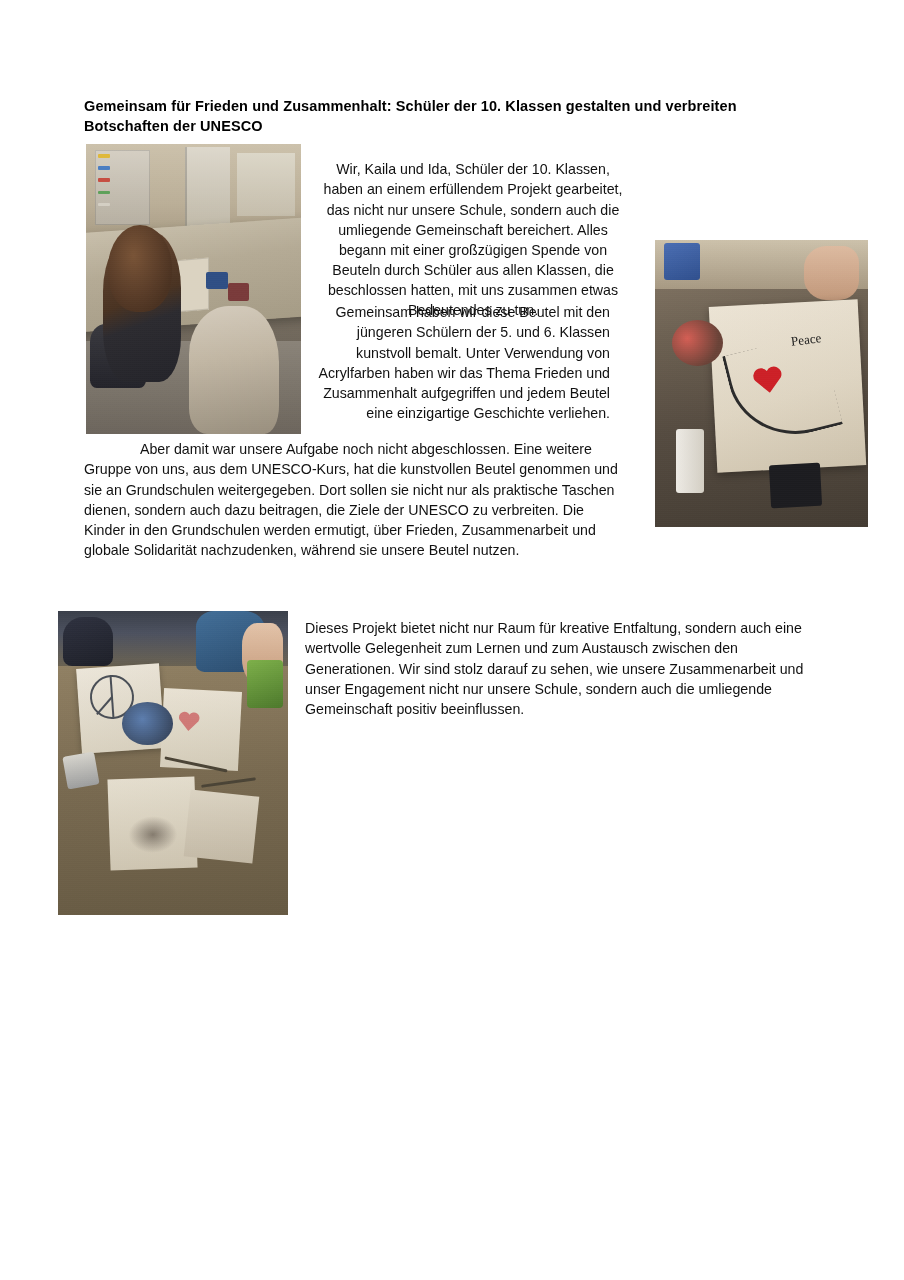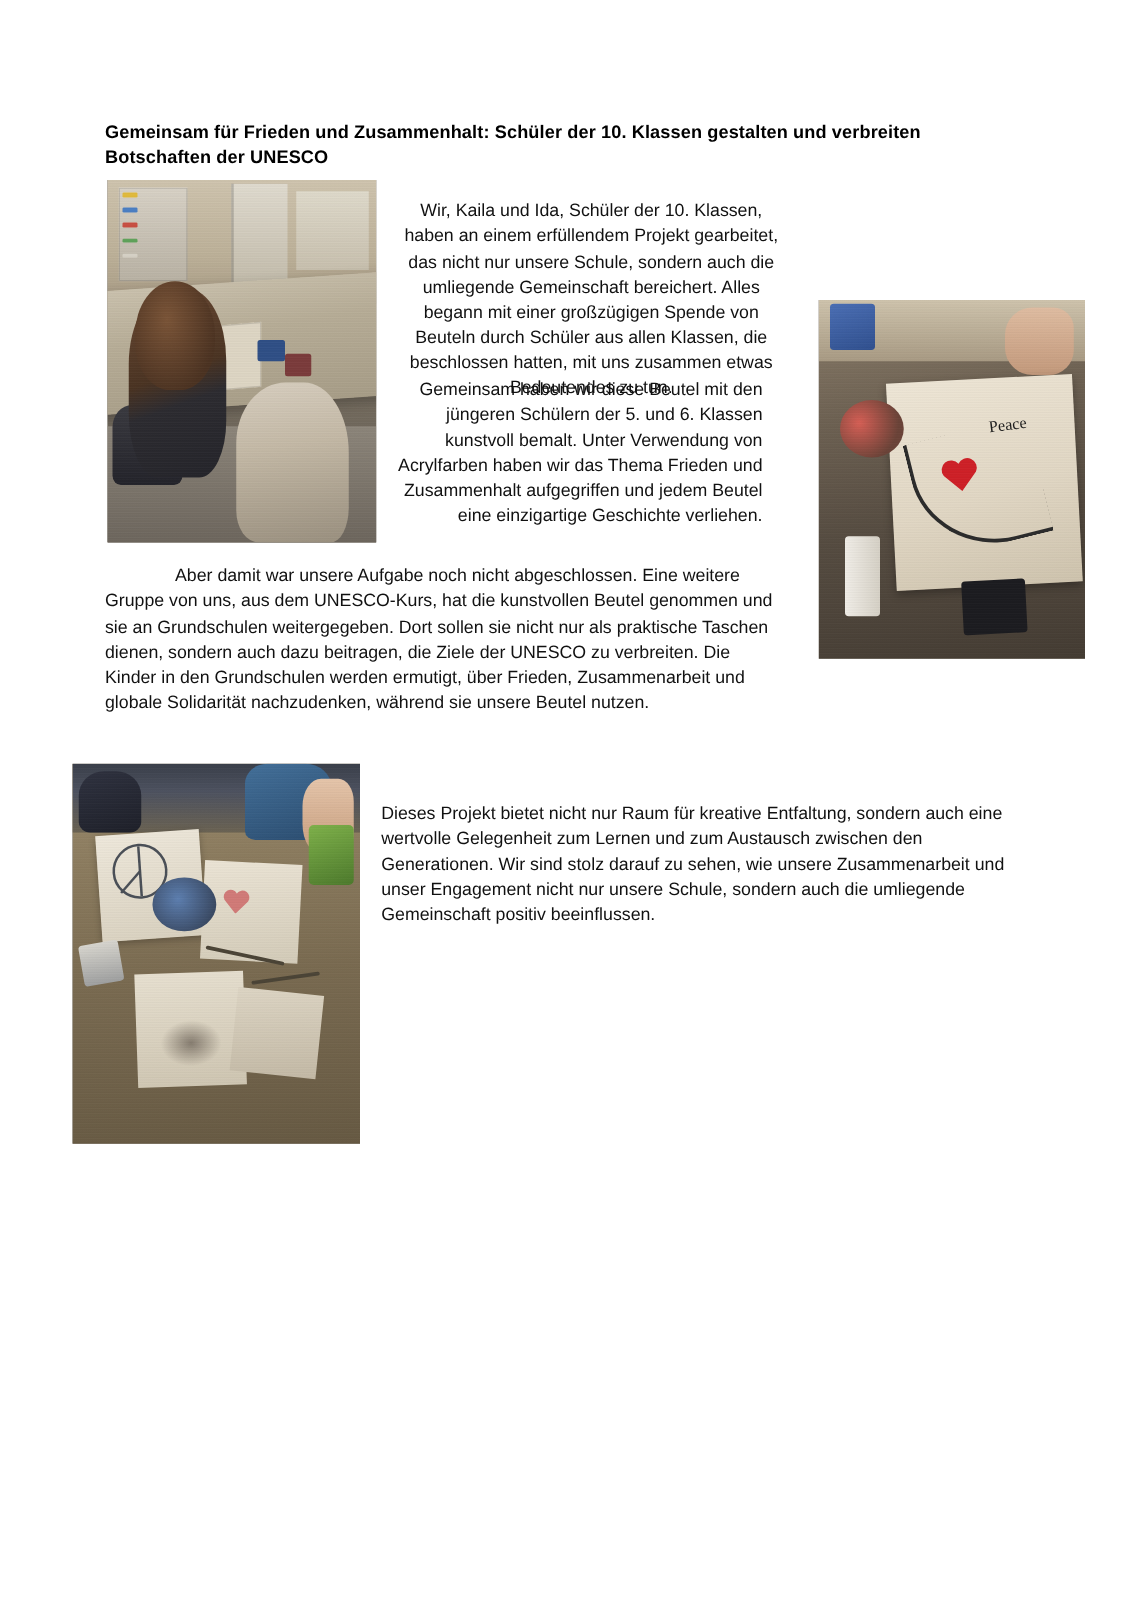--- a/index.html
+++ b/index.html
@@ -38,22 +38,22 @@
   
   .para {
     position: absolute;
     font-size: 14.2px;
     line-height: 1.42;
     color: #111;
     text-align: left;
   }
   .para.p1 { left: 322px; top: 145px;  width: 302px; text-align: center; }
   .para.p2 { left: 310px; top: 288px;  width: 300px; text-align: right; }
-  .para.p3 { left: 84px;  top: 437px;  width: 540px; text-indent: 56px; }
-  .para.p4 { left: 305px; top: 627px;  width: 515px; }
+  .para.p3 { left: 84px;  top: 425px;  width: 540px; text-indent: 56px; }
+  .para.p4 { left: 305px; top: 604px;  width: 515px; }
 
   
   .photo {
     position: absolute;
     overflow: hidden;
     background: #6b6458;
   }
   .photo .ph-inner {
     position: absolute;
     inset: 0;

